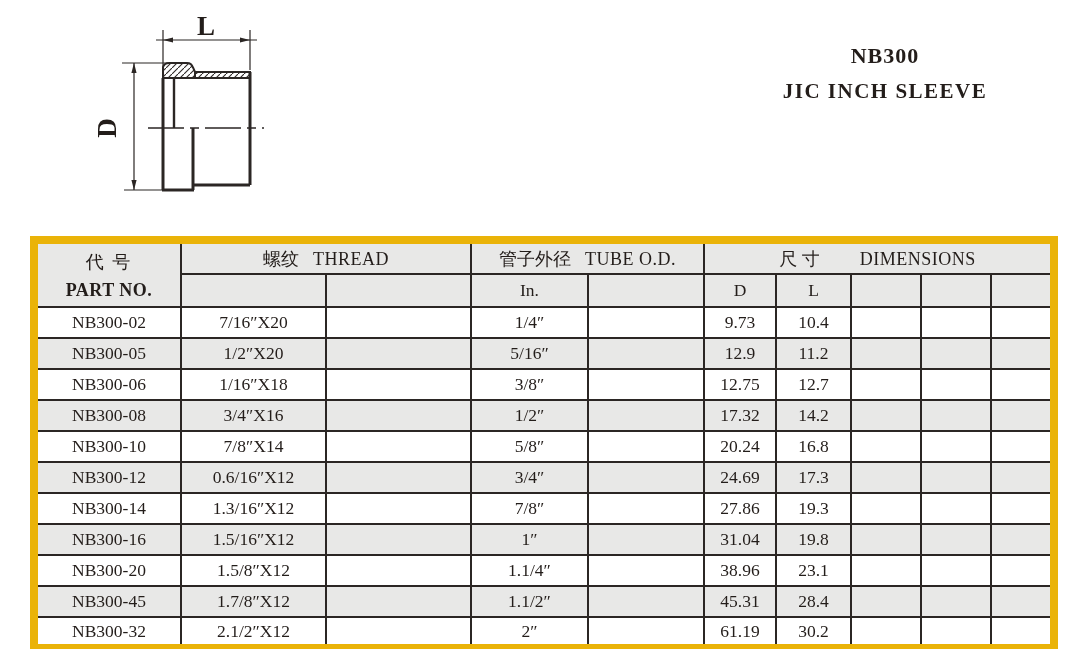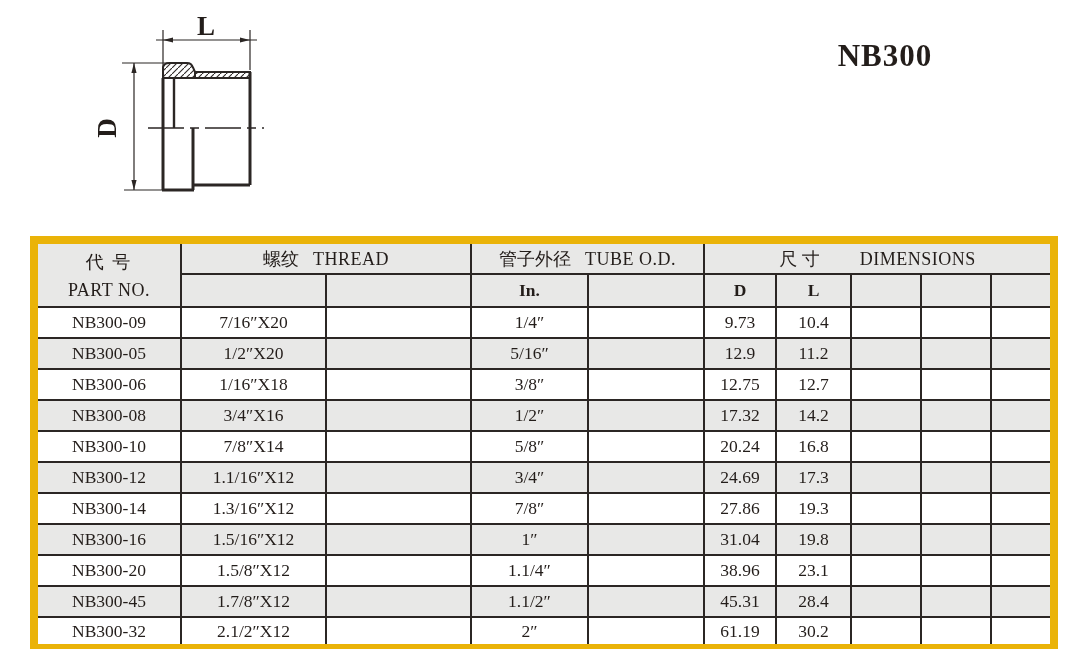--- a/index.html
+++ b/index.html
@@ -27,21 +27,21 @@
 
   
   .title-block {
     position: absolute;
     left: 755px;
     top: 40px;
     width: 260px;
     text-align: center;
   }
   .model-title {
-    font-size: 31px;
+    font-size: 22px;
     font-weight: bold;
     letter-spacing: 1px;
     line-height: 32px;
   }
   .name-cn {
     margin-top: 50px;
     font-size: 23px;
     font-weight: bold;
     line-height: 26px;
   }
@@ -67,29 +67,29 @@
     border: 2px solid #2b2624;
     text-align: center;
     vertical-align: middle;
     padding: 0;
     white-space: nowrap;
     overflow: hidden;
     font-size: 17.5px;
   }
   thead td { background: #e8e8e7; }
   thead tr.hrow1 { height: 34px; }
-  thead tr.hrow2 { height: 33px; font-weight: bold; }
+  thead tr.hrow2 { height: 33px; }
   tbody tr { height: 31px; background: #ffffff; }
   tbody tr:nth-child(even) { background: #e8e8e7; }
 
   .hdr-cn { font-size: 18px; }
   .hdr-en { font-size: 18px; letter-spacing: 0.5px; }
   .hdr-gap { display: inline-block; width: 14px; }
   .part-hdr .hdr-cn { display: block; letter-spacing: 2px; }
-  .part-hdr .hdr-en { display: block; margin-top: 6px; }
+  .part-hdr .hdr-en { display: block; margin-top: 6px; font-weight: bold; }
   .sub-hdr { font-size: 17px; }
 </style>
 </head>
 <body>
 
 <svg class="drawing" viewBox="0 0 200 205">
   <defs>
     <pattern id="hatch" patternUnits="userSpaceOnUse" width="6" height="6">
       <path d="M0,6 L6,0" stroke="#2b2624" stroke-width="1.1"></path>
     </pattern>
@@ -125,20 +125,21 @@
     <line x1="74" y1="182" x2="106" y2="182" stroke-width="3"></line>
     <line x1="105" y1="177" x2="162" y2="177" stroke-width="3"></line>
     <line x1="162" y1="64" x2="162" y2="177" stroke-width="3"></line>
   </g>
 
   <line x1="60" y1="120" x2="176" y2="120" stroke="#2b2624" stroke-width="1.4" stroke-dasharray="36 6 9 6"></line>
 </svg>
 
 <div class="title-block">
   <div class="model-title">NB300</div>
+  <div class="name-en">JIC INCH SLEEVE</div>
 </div>
 
 <table class="spec">
   <colgroup>
     <col style="width:147px">
       <col style="width:145px">
       <col style="width:145px">
     <col style="width:117px">
       <col style="width:116px">
       <col style="width:72px">
@@ -170,21 +171,21 @@
       <td></td>
       <td class="sub-hdr">D</td>
       <td class="sub-hdr">L</td>
       <td></td>
       <td></td>
       <td></td>
     </tr>
   </thead>
   <tbody>
     <tr>
-      <td>NB300-09</td>
+      <td>NB300-02</td>
       <td>7/16″X20</td>
       <td></td>
       <td>1/4″</td>
       <td></td>
       <td>9.73</td>
       <td>10.4</td>
       <td></td>
       <td></td>
       <td></td>
     </tr>
@@ -231,21 +232,21 @@
       <td>5/8″</td>
       <td></td>
       <td>20.24</td>
       <td>16.8</td>
       <td></td>
       <td></td>
       <td></td>
     </tr>
     <tr>
       <td>NB300-12</td>
-      <td>1.1/16″X12</td>
+      <td>0.6/16″X12</td>
       <td></td>
       <td>3/4″</td>
       <td></td>
       <td>24.69</td>
       <td>17.3</td>
       <td></td>
       <td></td>
       <td></td>
     </tr>
     <tr>

